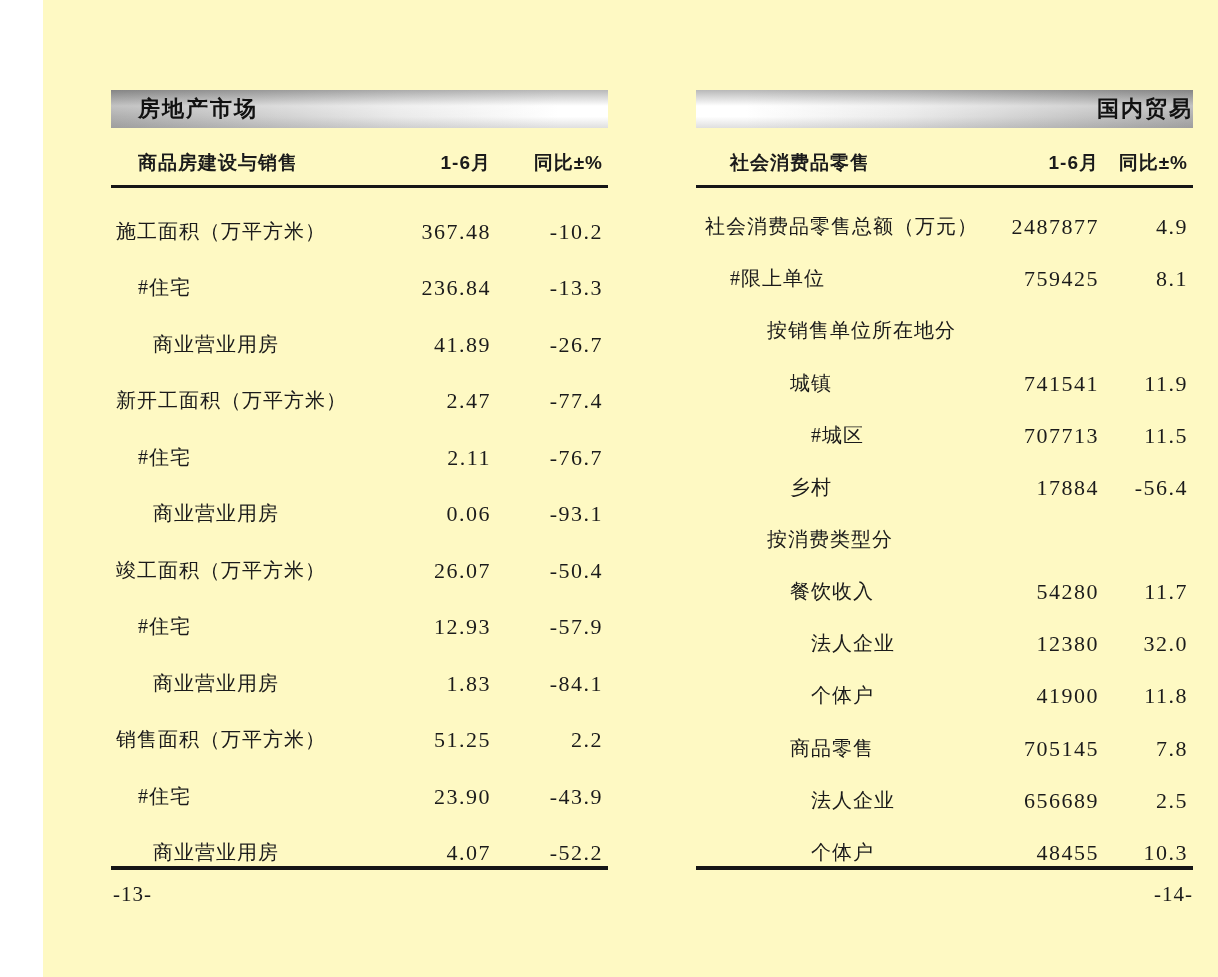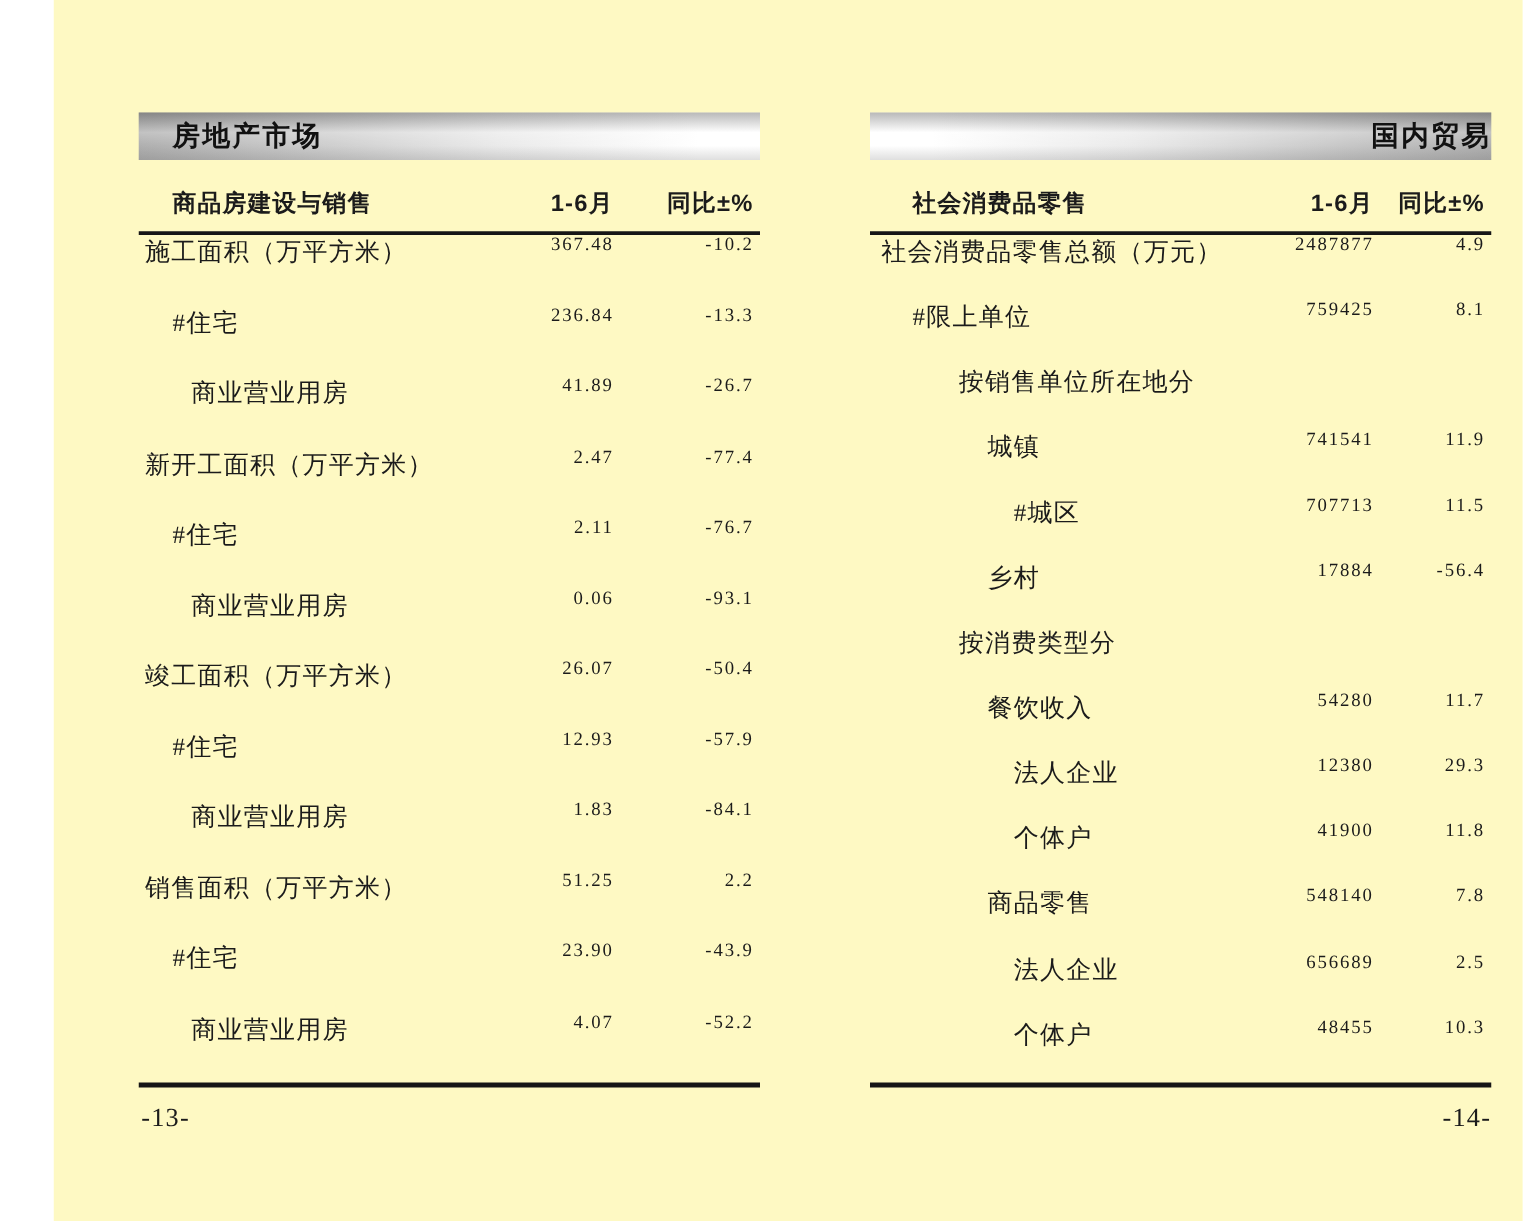--- a/index.html
+++ b/index.html
@@ -71,27 +71,27 @@
   .cell { box-sizing: border-box; }
   .col-left  .c1 { width: 110px; text-align: right; }
   .col-left  .c2 { width: 117px; text-align: right; padding-right: 5px; }
   .col-right .c1 { width: 120px; text-align: right; }
   .col-right .c2 { width: 94px;  text-align: right; padding-right: 5px; }
 
   
   .rows { border-bottom: 4px solid #161616; }
   .row {
     display: flex;
-    align-items: flex-start;
+    align-items: flex-end;
     font-size: 20px;
   }
   .col-left  .row { height: 56.5px;  }
   .col-right .row { height: 52.15px; }
   .row .rlabel { flex: 1; letter-spacing: 1px; }
-  .num { font-size: 15px; letter-spacing: 1.5px; white-space: nowrap; }
+  .num { font-size: 22px; letter-spacing: 1.5px; white-space: nowrap; }
 
   
   .col-left  .ind-0 { padding-left: 5px;  }
   .col-left  .ind-1 { padding-left: 27px; }
   .col-left  .ind-2 { padding-left: 42px; }
   .col-right .ind-0 { padding-left: 9px;   }
   .col-right .ind-1 { padding-left: 34px;  }
   .col-right .ind-2 { padding-left: 71px;  }
   .col-right .ind-3 { padding-left: 94px;  }
   .col-right .ind-4 { padding-left: 115px; }
@@ -230,30 +230,30 @@
           <span class="cell c2 num"></span>
         </div>
         <div class="row">
           <span class="cell rlabel ind-3">餐饮收入</span>
           <span class="cell c1 num">54280</span>
           <span class="cell c2 num">11.7</span>
         </div>
         <div class="row">
           <span class="cell rlabel ind-4">法人企业</span>
           <span class="cell c1 num">12380</span>
-          <span class="cell c2 num">29.3</span>
+          <span class="cell c2 num">32.0</span>
         </div>
         <div class="row">
           <span class="cell rlabel ind-4">个体户</span>
           <span class="cell c1 num">41900</span>
           <span class="cell c2 num">11.8</span>
         </div>
         <div class="row">
           <span class="cell rlabel ind-3">商品零售</span>
-          <span class="cell c1 num">548140</span>
+          <span class="cell c1 num">705145</span>
           <span class="cell c2 num">7.8</span>
         </div>
         <div class="row">
           <span class="cell rlabel ind-4">法人企业</span>
           <span class="cell c1 num">656689</span>
           <span class="cell c2 num">2.5</span>
         </div>
         <div class="row">
           <span class="cell rlabel ind-4">个体户</span>
           <span class="cell c1 num">48455</span>

